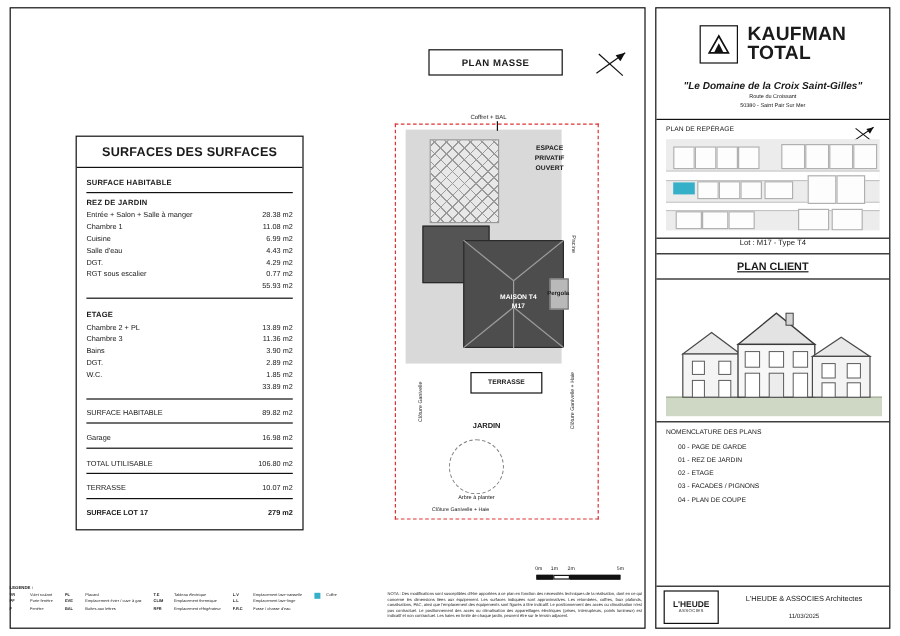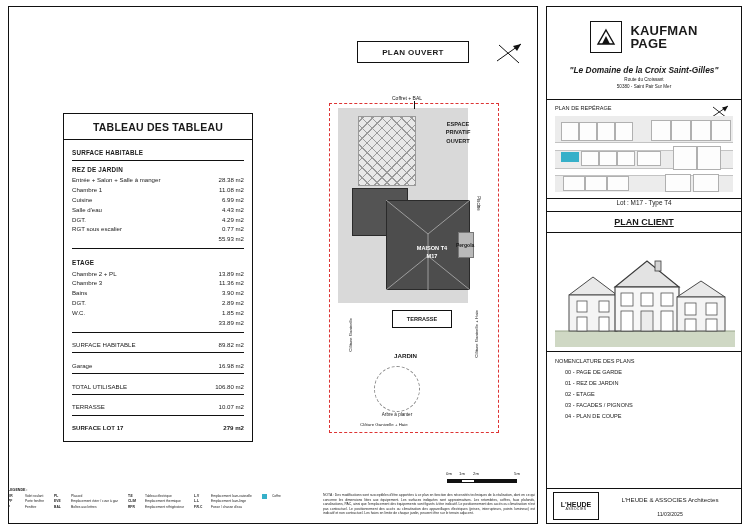--- a/index.html
+++ b/index.html
@@ -208,21 +208,21 @@
   }
   .kb-head {
     padding: 14px 8px 6px;
     display: flex; align-items: center; justify-content: center; gap: 8px;
   }
   .kb-logo {
     width: 30px; height: 30px; border: 1.6px solid #111;
     display: flex; align-items: center; justify-content: center;
   }
   .kb-logo svg { display:block; }
-  .kb-name { font-size: 13px; font-weight: bold; line-height: 1.02; letter-spacing: .2px; }
+  .kb-name { font-size: 16px; font-weight: bold; line-height: 1.02; letter-spacing: .2px; }
   .kb-sub {
     text-align: center; font-size: 8.4px; font-weight: bold; font-style: italic;
     padding: 6px 4px 2px;
   }
   .kb-addr { text-align: center; font-size: 4.6px; line-height: 1.5; padding-bottom: 8px; }
   .divider { border-top: 1px solid #111; }
   .rep-head { font-size: 5.6px; padding: 5px 0 3px 8px; position: relative; }
   .north-right { position: absolute; right: 10px; top: 2px; width: 22px; height: 20px; }
   .rep-map {
     margin: 2px 8px 6px; height: 76px; background: #ececec;
@@ -264,31 +264,31 @@
   .foot-date { font-size: 5.2px; margin-top: 8px; }
 </style>
 </head>
 <body>
 
 <div class="page">
 
   <div class="left-pane">
 
     <div class="plan-masse-box">
-      <span>PLAN OUVERT</span>
+      <span>PLAN MASSE</span>
     </div>
 
     <svg class="north-left" viewBox="0 0 32 30">
       <line x1="4" y1="22" x2="28" y2="5" stroke="#111" stroke-width="1"></line>
       <polygon points="28,5 20,7 24,12" fill="#111"></polygon>
       <line x1="6" y1="6" x2="26" y2="24" stroke="#111" stroke-width="1"></line>
     </svg>
 
     <div class="surface-table">
-      <div class="surface-title">TABLEAU DES TABLEAU</div>
+      <div class="surface-title">SURFACES DES SURFACES</div>
       <div class="surface-body">
         <div class="sec-head">SURFACE HABITABLE</div>
         <div class="rule-light"></div>
         <div class="sec-head">REZ DE JARDIN</div>
 
         <div class="rowline">
           <span class="lbl">Entrée + Salon + Salle à manger</span>
           <span class="val">28.38 m2</span>
         </div>
         <div class="rowline">
@@ -495,21 +495,21 @@
 
     <div class="kb-head">
       <div class="kb-logo">
         <svg width="20" height="20" viewBox="0 0 20 20">
           <polygon points="10,3 18,17 2,17" fill="none" stroke="#111" stroke-width="1.4"></polygon>
           <polygon points="10,9 14,17 6,17" fill="#111"></polygon>
         </svg>
       </div>
       <div class="kb-name">
         <div>KAUFMAN</div>
-        <div>PAGE</div>
+        <div>TOTAL</div>
       </div>
     </div>
 
     <div class="kb-sub">"Le Domaine de la Croix Saint-Gilles"</div>
     <div class="kb-addr">
       <div>Route du Croissant</div>
       <div>50380 - Saint Pair Sur Mer</div>
     </div>
 
     <div class="divider"></div>

